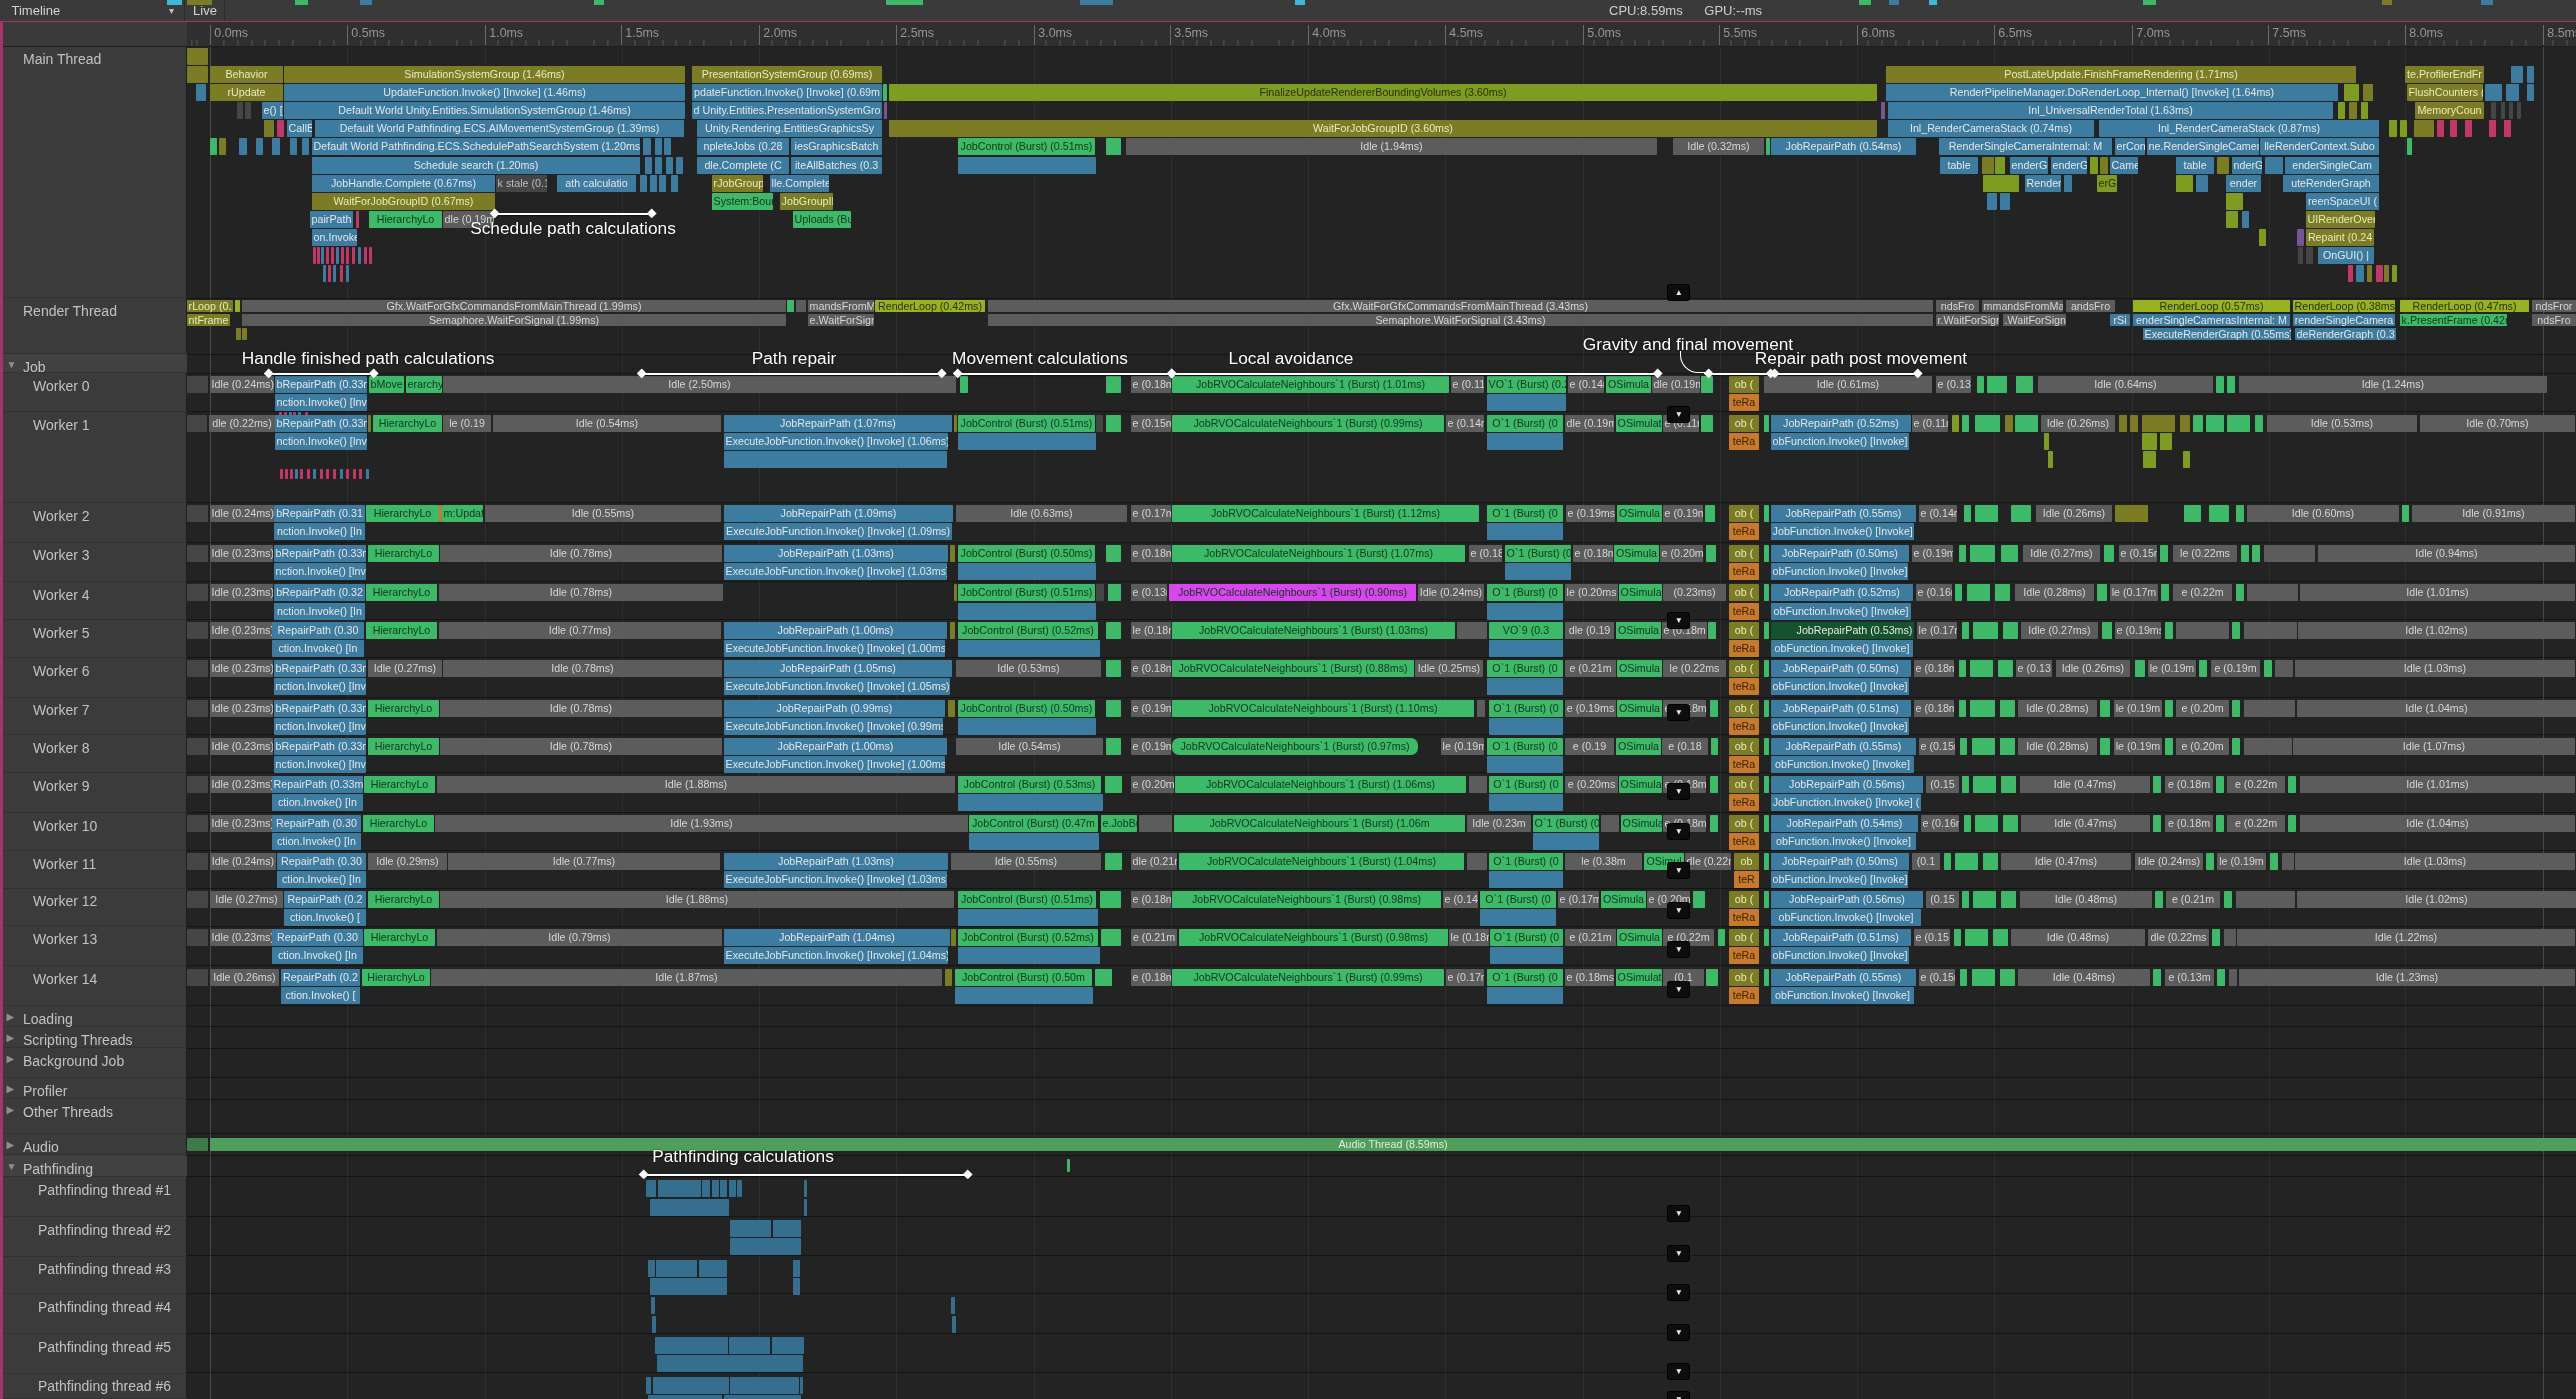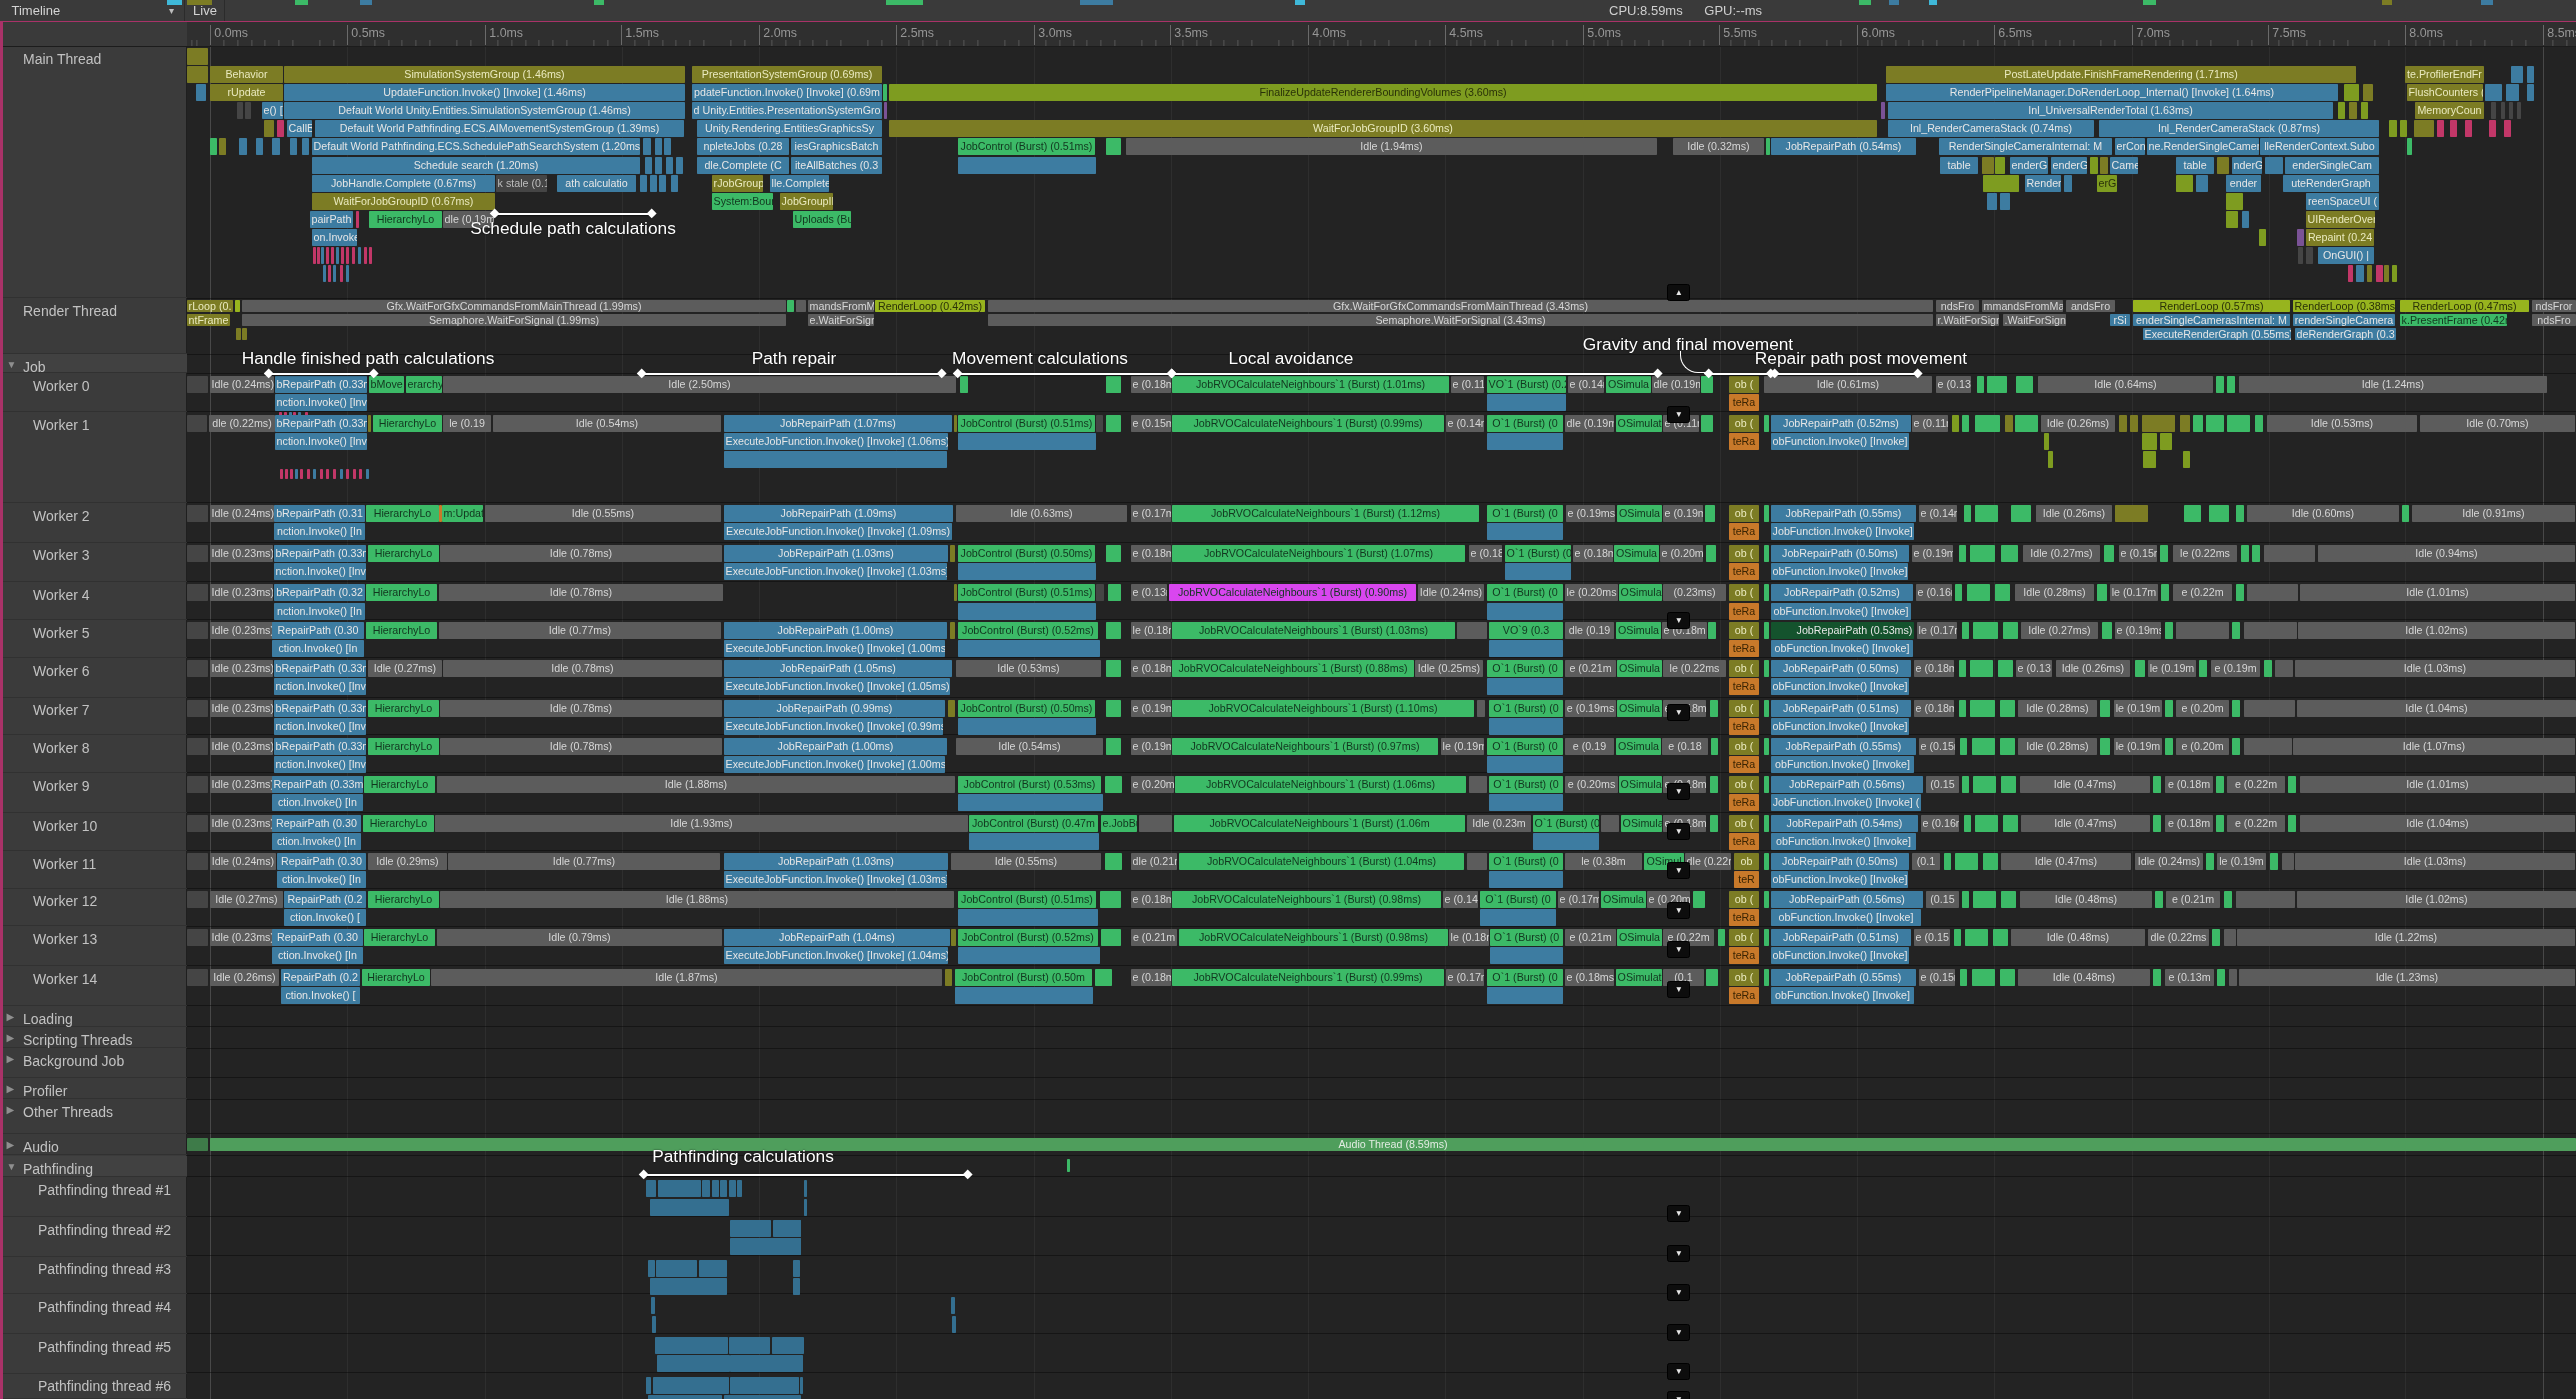--- a/index.html
+++ b/index.html
@@ -675,21 +675,21 @@
       <div class="seg" style="left: 1771px; top: 718px; width: 138px; height: 16.5px; background: rgb(61, 124, 161); line-height: 16.5px;"><span style="color: rgb(230, 230, 230);">obFunction.Invoke() [Invoke]</span></div>
       <div class="seg" style="left: 187px; top: 738px; width: 21.4px; height: 16.5px; background: rgb(69, 69, 69); line-height: 16.5px;"></div>
       <div class="seg" style="left: 210px; top: 738px; width: 63px; height: 16.5px; background: rgb(92, 92, 92); line-height: 16.5px;"><span style="color: rgb(214, 214, 214);">Idle (0.23ms)</span></div>
       <div class="seg" style="left: 274px; top: 738px; width: 92px; height: 16.5px; background: rgb(61, 124, 161); line-height: 16.5px;"><span style="color: rgb(230, 230, 230);">bRepairPath (0.33m</span></div>
       <div class="seg" style="left: 368px; top: 738px; width: 71px; height: 16.5px; background: rgb(60, 186, 103); line-height: 16.5px;"><span style="color: rgb(18, 55, 31);">HierarchyLo</span></div>
       <div class="seg" style="left: 440px; top: 738px; width: 282px; height: 16.5px; background: rgb(92, 92, 92); line-height: 16.5px;"><span style="color: rgb(214, 214, 214);">Idle (0.78ms)</span></div>
       <div class="seg" style="left: 724px; top: 738px; width: 223px; height: 16.5px; background: rgb(61, 124, 161); line-height: 16.5px;"><span style="color: rgb(230, 230, 230);">JobRepairPath (1.00ms)</span></div>
       <div class="seg" style="left: 956px; top: 738px; width: 147px; height: 16.5px; background: rgb(92, 92, 92); line-height: 16.5px;"><span style="color: rgb(214, 214, 214);">Idle (0.54ms)</span></div>
       <div class="seg" style="left: 1106px; top: 738px; width: 15px; height: 16.5px; background: rgb(60, 186, 103); line-height: 16.5px;"></div>
       <div class="seg" style="left: 1131px; top: 738px; width: 40px; height: 16.5px; background: rgb(92, 92, 92); line-height: 16.5px;"><span style="color: rgb(214, 214, 214);">e (0.19m</span></div>
-      <div class="seg" style="left: 1172px; top: 738px; width: 266px; height: 16.5px; background: rgb(60, 186, 103); line-height: 16.5px;"><span style="color: rgb(18, 55, 31);">JobRVOCalculateNeighbours`1 (Burst) (0.97ms)</span></div>
+      <div class="seg" style="left: 1172px; top: 738px; width: 246px; height: 16.5px; background: rgb(60, 186, 103); line-height: 16.5px; border-radius: 7px;"><span style="color: rgb(18, 55, 31);">JobRVOCalculateNeighbours`1 (Burst) (0.97ms)</span></div>
       <div class="seg" style="left: 1441px; top: 738px; width: 43px; height: 16.5px; background: rgb(92, 92, 92); line-height: 16.5px;"><span style="color: rgb(214, 214, 214);">le (0.19m</span></div>
       <div class="seg" style="left: 1487px; top: 738px; width: 76px; height: 16.5px; background: rgb(60, 186, 103); line-height: 16.5px;"><span style="color: rgb(18, 55, 31);">O`1 (Burst) (0</span></div>
       <div class="seg" style="left: 1565px; top: 738px; width: 49px; height: 16.5px; background: rgb(92, 92, 92); line-height: 16.5px;"><span style="color: rgb(214, 214, 214);">e (0.19</span></div>
       <div class="seg" style="left: 1616px; top: 738px; width: 45px; height: 16.5px; background: rgb(60, 186, 103); line-height: 16.5px;"><span style="color: rgb(18, 55, 31);">OSimula</span></div>
       <div class="seg" style="left: 1662px; top: 738px; width: 46px; height: 16.5px; background: rgb(92, 92, 92); line-height: 16.5px;"><span style="color: rgb(214, 214, 214);">e (0.18</span></div>
       <div class="seg" style="left: 1711px; top: 738px; width: 6.6px; height: 16.5px; background: rgb(60, 186, 103); line-height: 16.5px;"></div>
       <div class="seg" style="left: 1729px; top: 738px; width: 30px; height: 16.5px; background: rgb(124, 124, 36); line-height: 16.5px;"><span style="color: rgb(234, 234, 191);">ob (</span></div>
       <div class="seg" style="left: 1764px; top: 738px; width: 5px; height: 16.5px; background: rgb(60, 186, 103); line-height: 16.5px;"></div>
       <div class="seg" style="left: 1771px; top: 738px; width: 145px; height: 16.5px; background: rgb(61, 124, 161); line-height: 16.5px;"><span style="color: rgb(230, 230, 230);">JobRepairPath (0.55ms)</span></div>
       <div class="seg" style="left: 1919px; top: 738px; width: 36px; height: 16.5px; background: rgb(92, 92, 92); line-height: 16.5px;"><span style="color: rgb(214, 214, 214);">e (0.15m</span></div>

